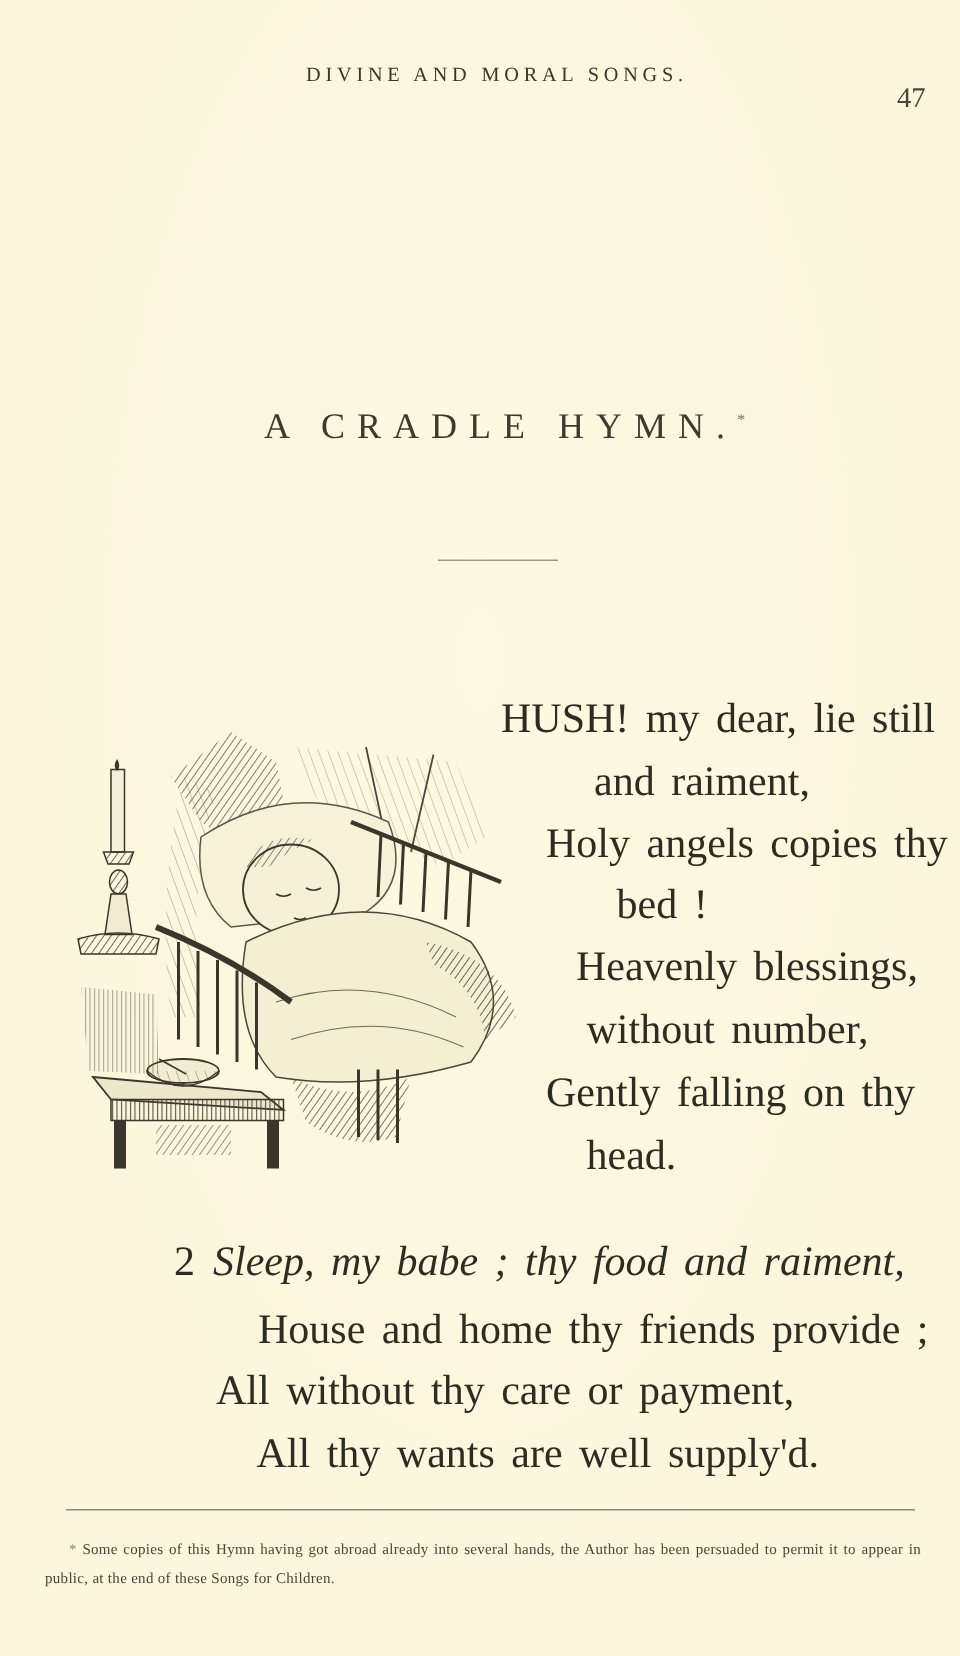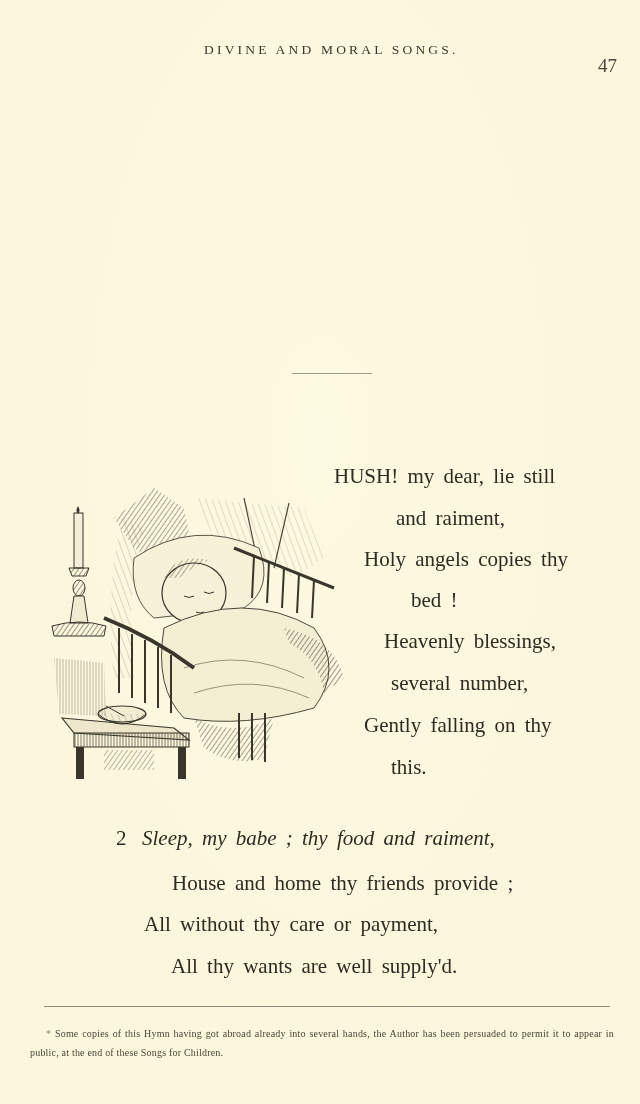--- a/index.html
+++ b/index.html
@@ -66,21 +66,21 @@
     }
     .illustration {
       position: absolute;
       top: 478px;
       left: 44px;
       width: 302px;
       height: 306px;
     }
     .verse-line {
       position: absolute;
-      font-size: 21px;
+      font-size: 28px;
       white-space: nowrap;
       color: #2e2b22;
       word-spacing: 4px;
     }
     .footnote-rule {
       position: absolute;
       top: 1006px;
       left: 44px;
       width: 566px;
       height: 1px;
@@ -103,20 +103,23 @@
     }
   </style>
 </head>
 <body>
 
 <div class="page">
 
   <div class="running-head">DIVINE AND MORAL SONGS.</div>
   <div class="page-number">47</div>
 
+  <div class="hymn-title">
+    <span>A CRADLE HYMN.</span><span class="asterisk">*</span>
+  </div>
 
   <div class="title-rule"></div>
 
   <svg class="illustration" viewBox="0 0 302 306" xmlns="http://www.w3.org/2000/svg">
     <defs>
       <pattern id="hatch" width="4" height="4" patternUnits="userSpaceOnUse" patternTransform="rotate(35)">
         <line x1="0" y1="0" x2="0" y2="4" stroke="#3a362b" stroke-width="1"></line>
       </pattern>
       <pattern id="hatchLight" width="6" height="6" patternUnits="userSpaceOnUse" patternTransform="rotate(-20)">
         <line x1="0" y1="0" x2="0" y2="6" stroke="#6f6a58" stroke-width="0.6"></line>
@@ -193,23 +196,23 @@
 
     <path d="M10 180 L60 185 L62 238 L15 236 Z" fill="url(#vlines)" opacity="0.5"></path>
   </svg>
 
   <div>
     <div class="verse-line" style="top:464px; left:334px;">HUSH! my dear, lie still</div>
     <div class="verse-line" style="top:506px; left:396px;">and raiment,</div>
     <div class="verse-line" style="top:547px; left:364px;">Holy angels copies thy</div>
     <div class="verse-line" style="top:588px; left:411px;">bed !</div>
     <div class="verse-line" style="top:629px; left:384px;">Heavenly blessings,</div>
-    <div class="verse-line" style="top:671px; left:391px;">several number,</div>
+    <div class="verse-line" style="top:671px; left:391px;">without number,</div>
     <div class="verse-line" style="top:713px; left:364px;">Gently falling on thy</div>
-    <div class="verse-line" style="top:755px; left:391px;">this.</div>
+    <div class="verse-line" style="top:755px; left:391px;">head.</div>
   </div>
 
   <div>
     <div class="verse-line" style="top:826px; left:116px;">2</div>
     <div class="verse-line" style="top:826px; left:142px;font-style:italic;">Sleep, my babe ; thy food and raiment,</div>
     <div class="verse-line" style="top:871px; left:172px;">House and home thy friends provide ;</div>
     <div class="verse-line" style="top:912px; left:144px;">All without thy care or payment,</div>
     <div class="verse-line" style="top:954px; left:171px;">All thy wants are well supply'd.</div>
   </div>
 

